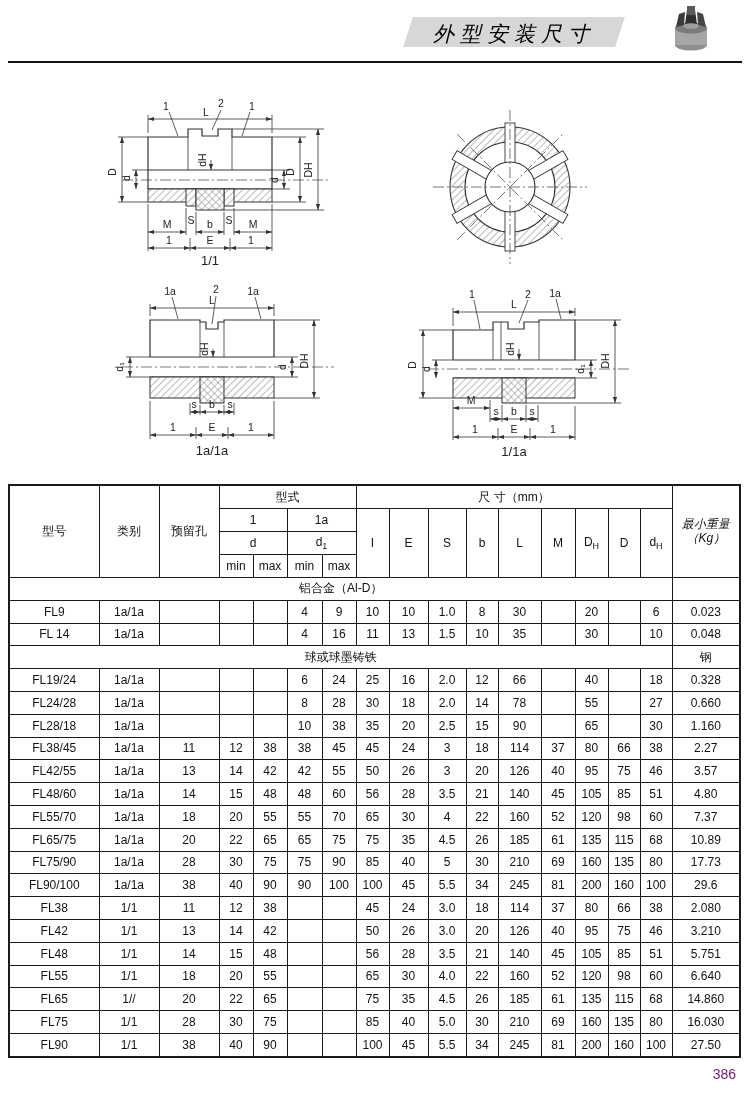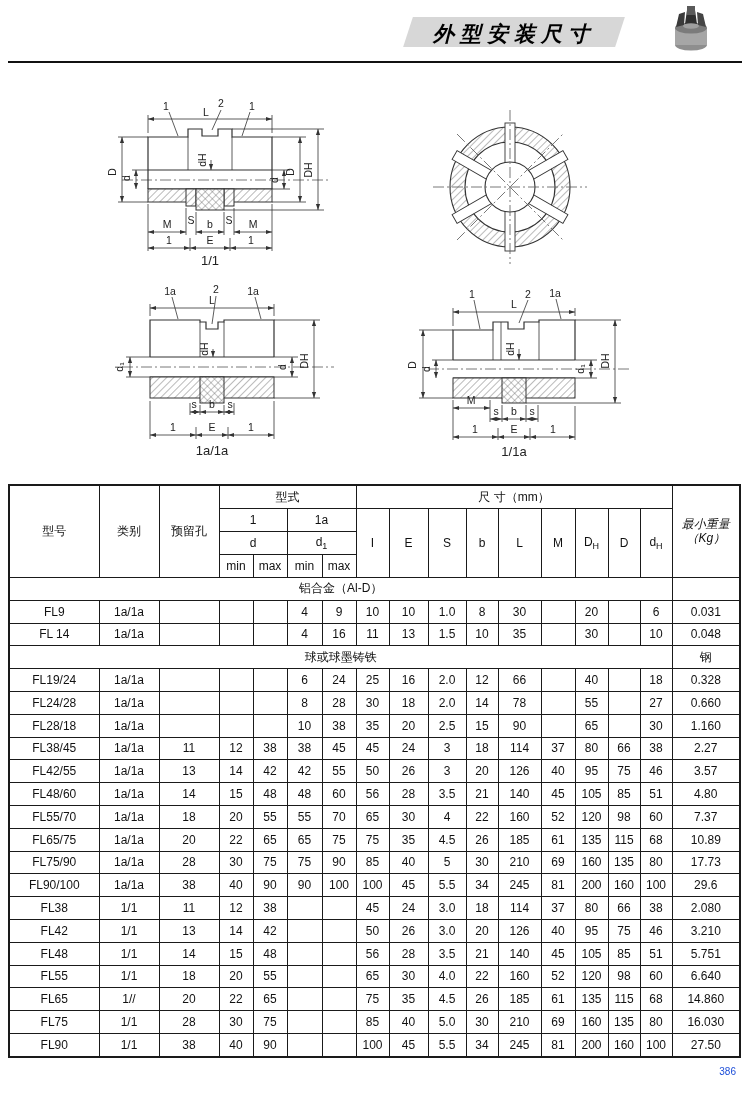--- a/index.html
+++ b/index.html
@@ -2,24 +2,24 @@
 <html><head>
 <meta charset="utf-8">
 <style>
   html,body{margin:0;padding:0;background:#fff;}
   .page{position:relative;width:750px;height:1094px;background:#fff;
         font-family:"Liberation Sans",sans-serif;color:#111;overflow:hidden;}
   
   .title-band{position:absolute;left:408px;top:17px;width:212px;height:30px;
               background:#d7d7d7;transform:skewX(-18deg);}
   .title-text{position:absolute;left:408px;top:20px;width:212px;text-align:center;
-              font-size:21px;font-style:italic;font-weight:bold;letter-spacing:6px;color:#000;}
+              font-size:21px;font-style:italic;font-weight:normal;letter-spacing:6px;color:#000;}
   .rule{position:absolute;left:8px;top:61px;width:734px;height:2px;background:#111;}
   .photo{position:absolute;left:668px;top:4px;}
-  .page-number{position:absolute;right:14px;top:1066px;font-size:10px;color:#1d4ed8;}
+  .page-number{position:absolute;right:14px;top:1066px;font-size:14px;color:#701a75;}
   
   .drw{position:absolute;}
   svg text{font-family:"Liberation Sans",sans-serif;font-size:10.5px;fill:#222;}
   svg text.cap{font-size:13px;}
   .thin{stroke:#333;stroke-width:0.8;fill:none;}
   .body{stroke:#333;stroke-width:1.2;fill:none;}
   .cl{stroke:#555;stroke-width:0.8;stroke-dasharray:11 3 2 3;fill:none;}
   
   table.dim{position:absolute;left:8px;top:484px;width:733px;border-collapse:collapse;
             table-layout:fixed;font-size:12px;color:#111;border:2px solid #1a1a1a;}
@@ -410,21 +410,21 @@
           <td>9</td>
           <td>10</td>
           <td>10</td>
           <td>1.0</td>
           <td>8</td>
           <td>30</td>
           <td></td>
           <td>20</td>
           <td></td>
           <td>6</td>
-          <td>0.031</td>
+          <td>0.023</td>
         </tr>
         <tr>
           <td>FL 14</td>
           <td>1a/1a</td>
           <td></td>
           <td></td>
           <td></td>
           <td>4</td>
           <td>16</td>
           <td>11</td>

